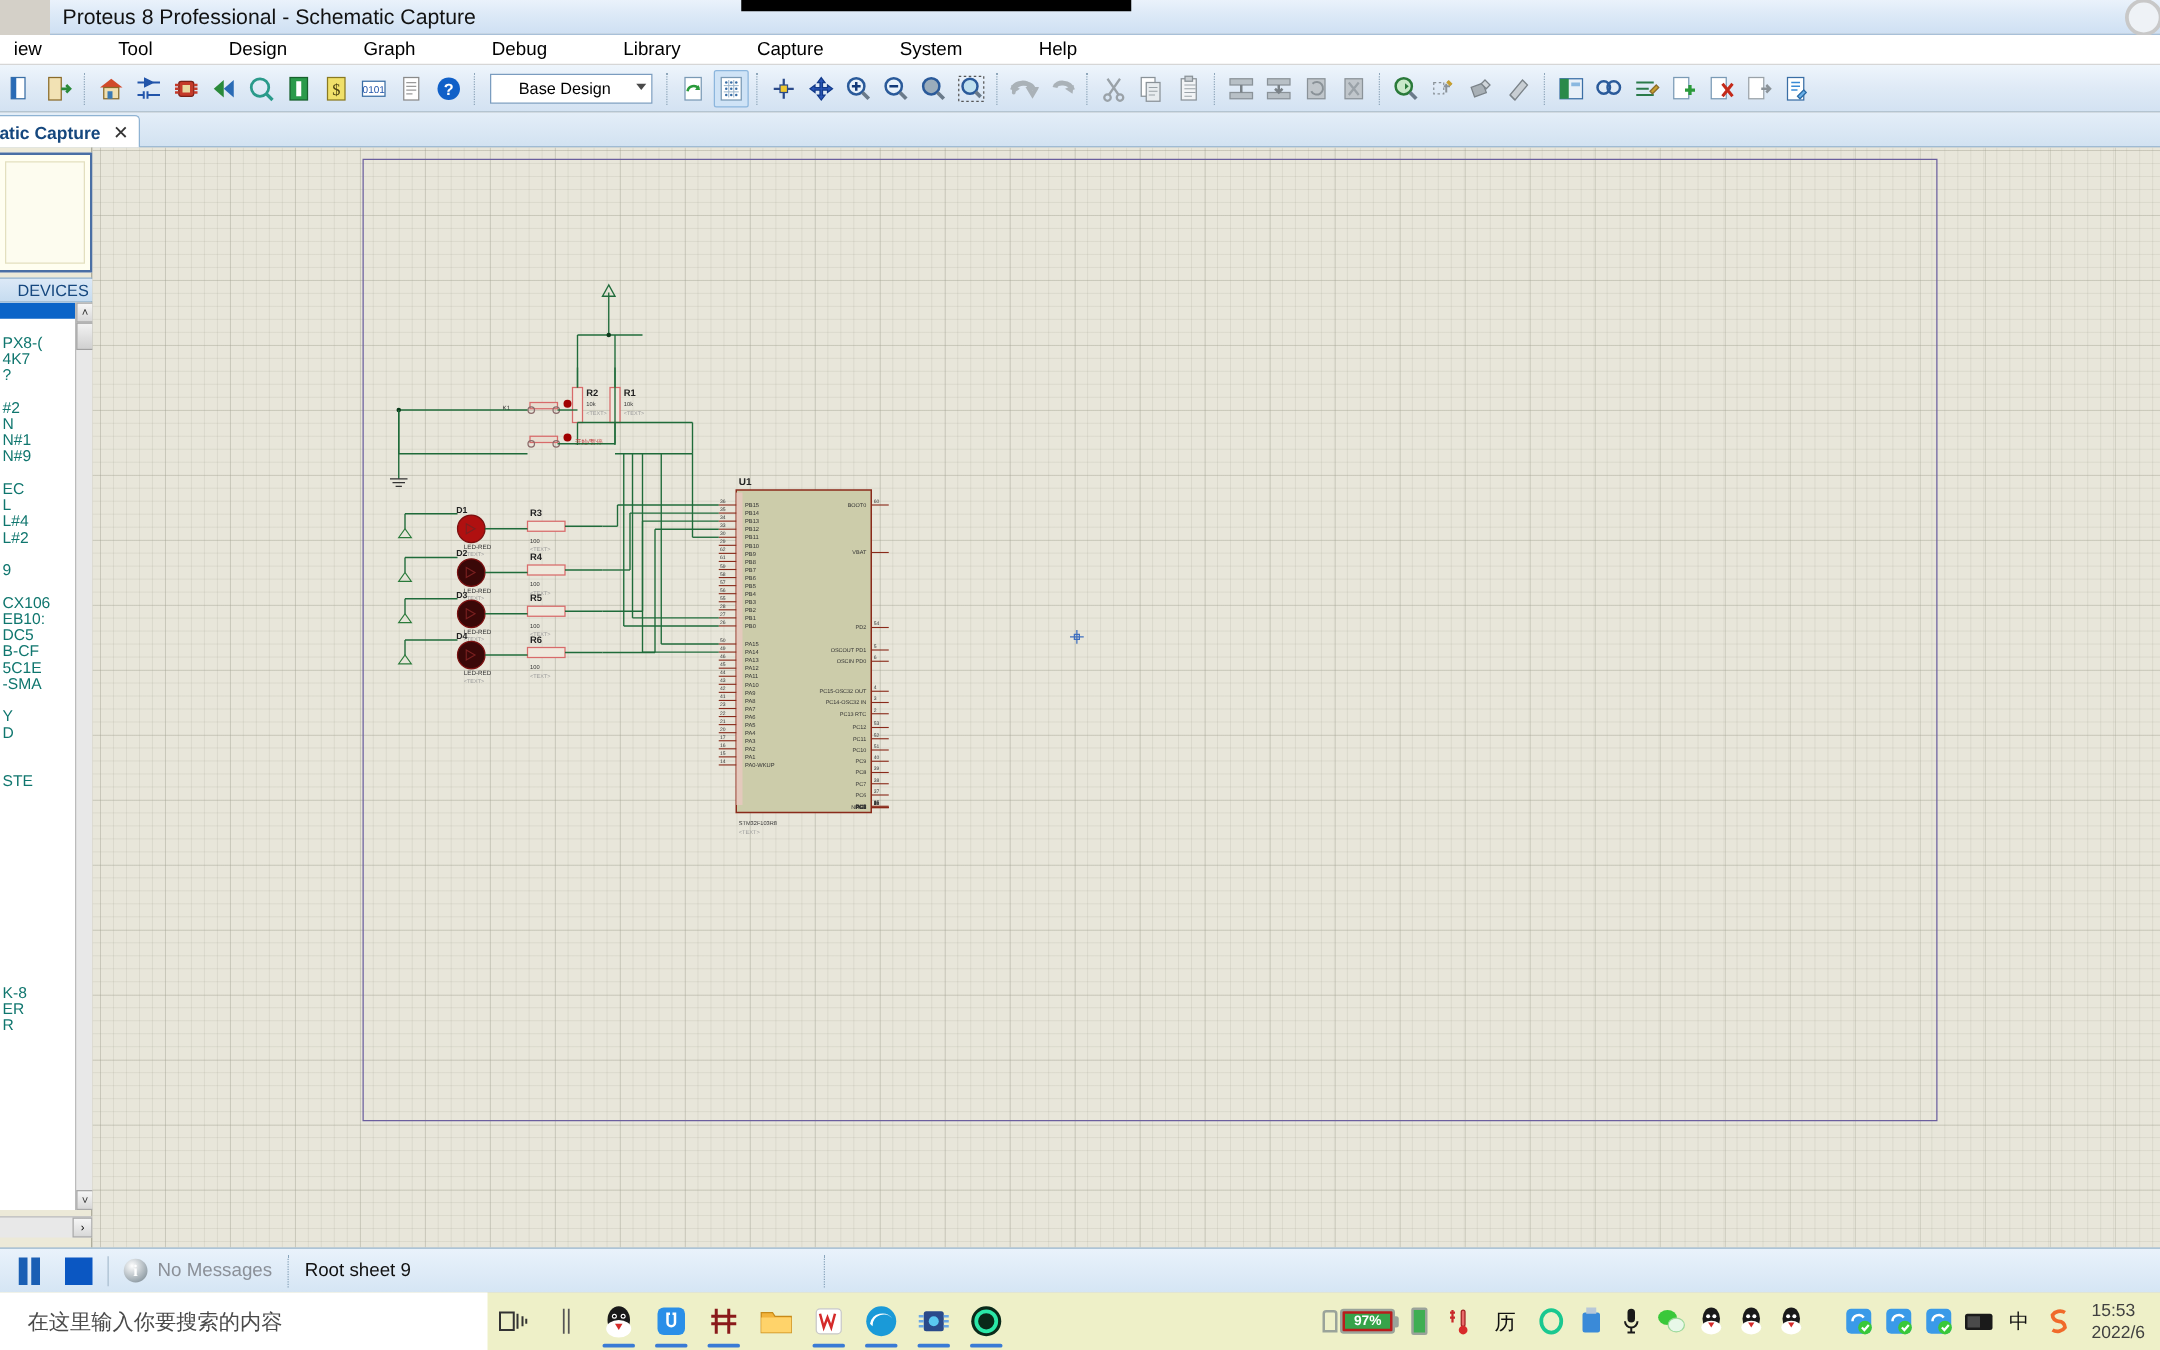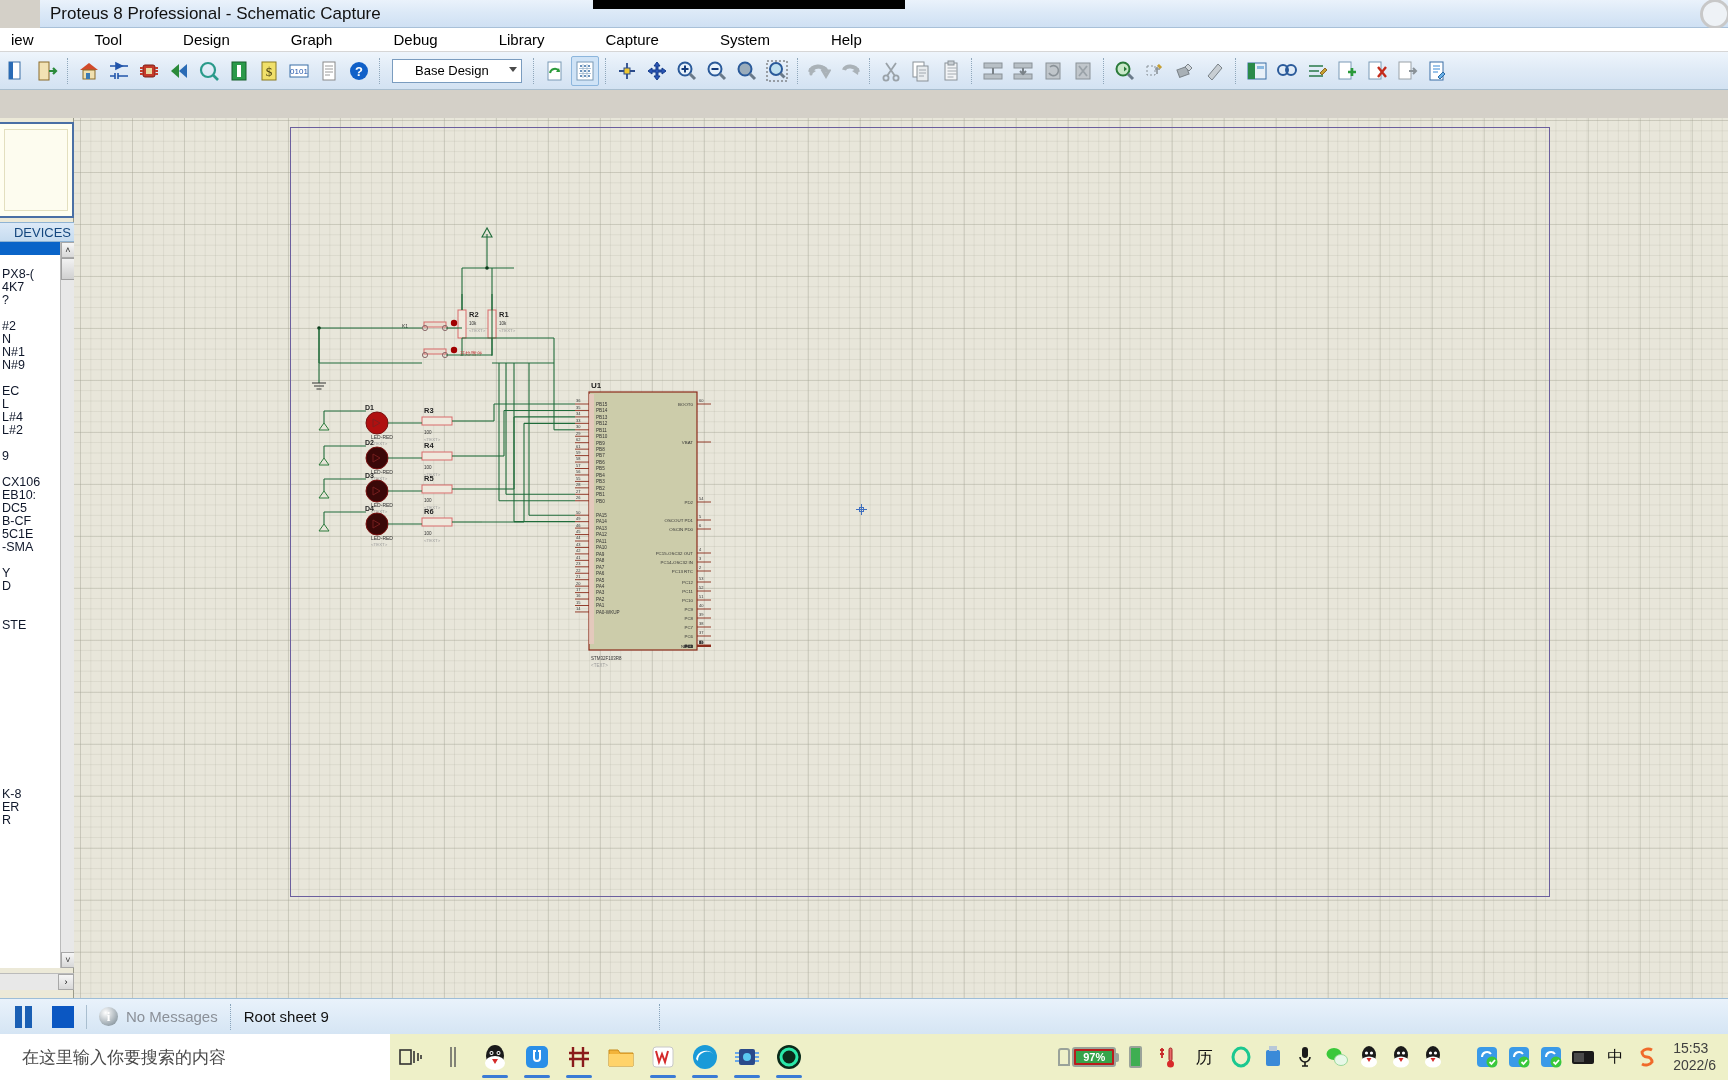--- a/index.html
+++ b/index.html
@@ -97,21 +97,21 @@
     background:#fdfcef; border:1px solid #e3dfbf; }
   .devhdr {
     position:absolute; left:0; top:104px; width:74px; height:20px;
     background:linear-gradient(180deg,#dce9f7,#c6dcf0);
     border-top:1px solid #8fb3d3; border-bottom:1px solid #8fb3d3;
     font-size:13px; color:#15477e; display:flex; align-items:center;
     justify-content:flex-end; padding-right:3px; font-weight:normal;
   }
   .devlist {
     position:absolute; left:0; top:124px; width:60px; bottom:30px;
-    background:#fff; overflow:hidden; font-size:12.5px; color:#0f172a;
+    background:#fff; overflow:hidden; font-size:12.5px; color:#0f766e;
   }
   .devsel { height:13px; background:#0a64c8; }
   .devrow { height:13px; line-height:13px; padding-left:2px; white-space:nowrap;
             overflow:hidden; }
   .devscroll {
     position:absolute; left:60px; top:124px; width:14px; bottom:30px;
     background:#e8e8e8; border-left:1px solid #bbb;
   }
   .scr-btn { width:14px; height:16px; background:linear-gradient(180deg,#f6f6f6,#d8d8d8);
              border:1px solid #a8a8a8; display:flex;align-items:center;justify-content:center;
@@ -554,20 +554,26 @@
       <svg width="22" height="22" viewBox="0 0 22 22">
         <rect x="4" y="2" width="13" height="18" fill="#fff" stroke="#3a6ea5"></rect>
         <g stroke="#3a8ad5" stroke-width="1.2">
             <path d="M7 6h7M7 9h7M7 12h5"></path>
           </g>
         <path d="M12 17 l5 -5 l2 2 l-5 5 z" fill="#6ab0e8" stroke="#2a6aa5"></path>
       </svg>
     </div>
   </div>
 
+  <div class="tabstrip">
+    <div class="tab">
+      <span class="lbl">atic Capture</span>
+      <span class="x">✕</span>
+    </div>
+  </div>
 
   <div class="leftpanel">
     <div class="preview">
       <div class="inner"></div>
     </div>
     <div class="devhdr">DEVICES</div>
     <div class="devlist" id="devlist">
         <div class="devrow devsel"></div>
         <div class="devrow"></div>
         <div class="devrow">PX8-(</div>

